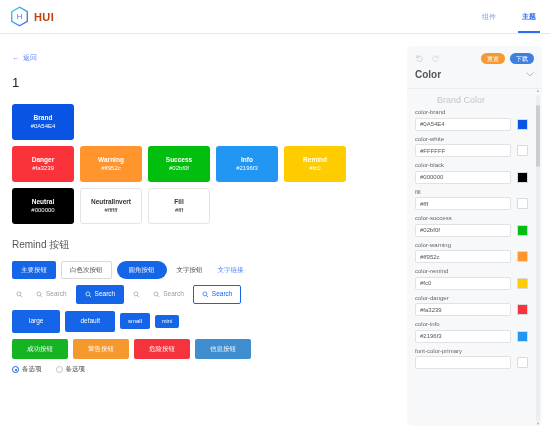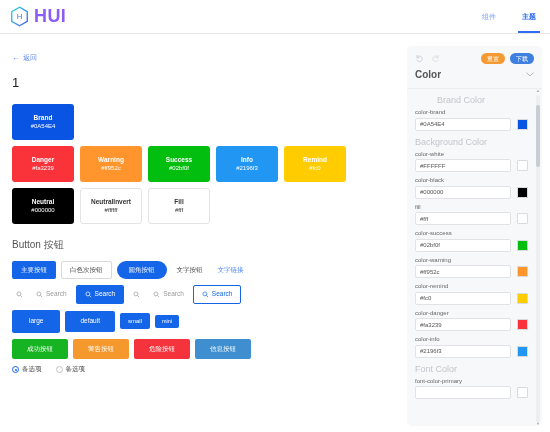--- a/index.html
+++ b/index.html
@@ -16,22 +16,22 @@
   .navbar {
     height: 34px;
     display: flex; align-items: center;
     padding: 0 14px 0 10px;
     border-bottom: 1px solid #e8e8e8;
     background: #fff;
   }
   .brand { display: flex; align-items: center; gap: 5px; }
   .hex-logo { width: 19px; height: 21px; display: block; }
   .brand-text {
-    font-size: 18px; font-weight: bold; letter-spacing: .4px;
-    color: #8b5cf6;
+    font-size: 11px; font-weight: bold; letter-spacing: .4px;
+    color: #c2410c;
   }
   .nav-right { margin-left: auto; display: flex; align-items: center; gap: 26px; height: 100%; }
   .nav-item {
     font-size: 7px; color: #7da2f7; line-height: 1;
     height: 100%; display: flex; align-items: center;
     position: relative; cursor: pointer;
   }
   .nav-item.active { color: #2d6ef5; font-weight: bold; }
   .nav-item.active::after {
     content: ""; position: absolute; left: -4px; right: -4px; bottom: 0;
@@ -239,21 +239,21 @@
         <span class="sw-name">NeutralInvert</span>
         <span class="sw-hex">#ffffff</span>
       </div>
       <div class="swatch bordered" style="background:#fff;color:#333">
         <span class="sw-name">Fill</span>
         <span class="sw-hex">#fff</span>
       </div>
     </div>
 
     
-    <div class="section-title" style="margin-top:14px">Button 按钮</div>
+    <div class="section-title" style="margin-top:14px">Remind 按钮</div>
 
     <div class="btn-row">
       <span class="btn">主要按钮</span>
       <span class="btn white">白色次按钮</span>
       <span class="btn round">圆角按钮</span>
       <span class="btn text">文字按钮</span>
       <span class="btn link">文字链接</span>
     </div>
 
     <div class="btn-row">
@@ -362,21 +362,20 @@
     <div class="panel-body">
       <div class="panel-scroll">
 
         <div class="grp-title">Brand Color</div>
         <div class="field-label">color-brand</div>
         <div class="field-row">
           <div class="field-input">#0A54E4</div>
           <div class="color-chip" style="background:#0A54E4"></div>
         </div>
 
-        <div class="grp-title">Background Color</div>
         <div class="field-label">color-white</div>
         <div class="field-row">
           <div class="field-input">#FFFFFF</div>
           <div class="color-chip" style="background:#FFFFFF"></div>
         </div>
         <div class="field-label">color-black</div>
         <div class="field-row">
           <div class="field-input">#000000</div>
           <div class="color-chip" style="background:#000000"></div>
         </div>
@@ -405,21 +404,20 @@
         <div class="field-row">
           <div class="field-input">#fa3239</div>
           <div class="color-chip" style="background:#fa3239"></div>
         </div>
         <div class="field-label">color-info</div>
         <div class="field-row">
           <div class="field-input">#2196f3</div>
           <div class="color-chip" style="background:#2196f3"></div>
         </div>
 
-        <div class="grp-title">Font Color</div>
         <div class="field-label">font-color-primary</div>
         <div class="field-row">
           <div class="field-input"></div>
           <div class="color-chip" style="background:#FFFFFF"></div>
         </div>
 
       </div>
 
       <div class="scrollbar-track">
         <div class="scrollbar-thumb"></div>

